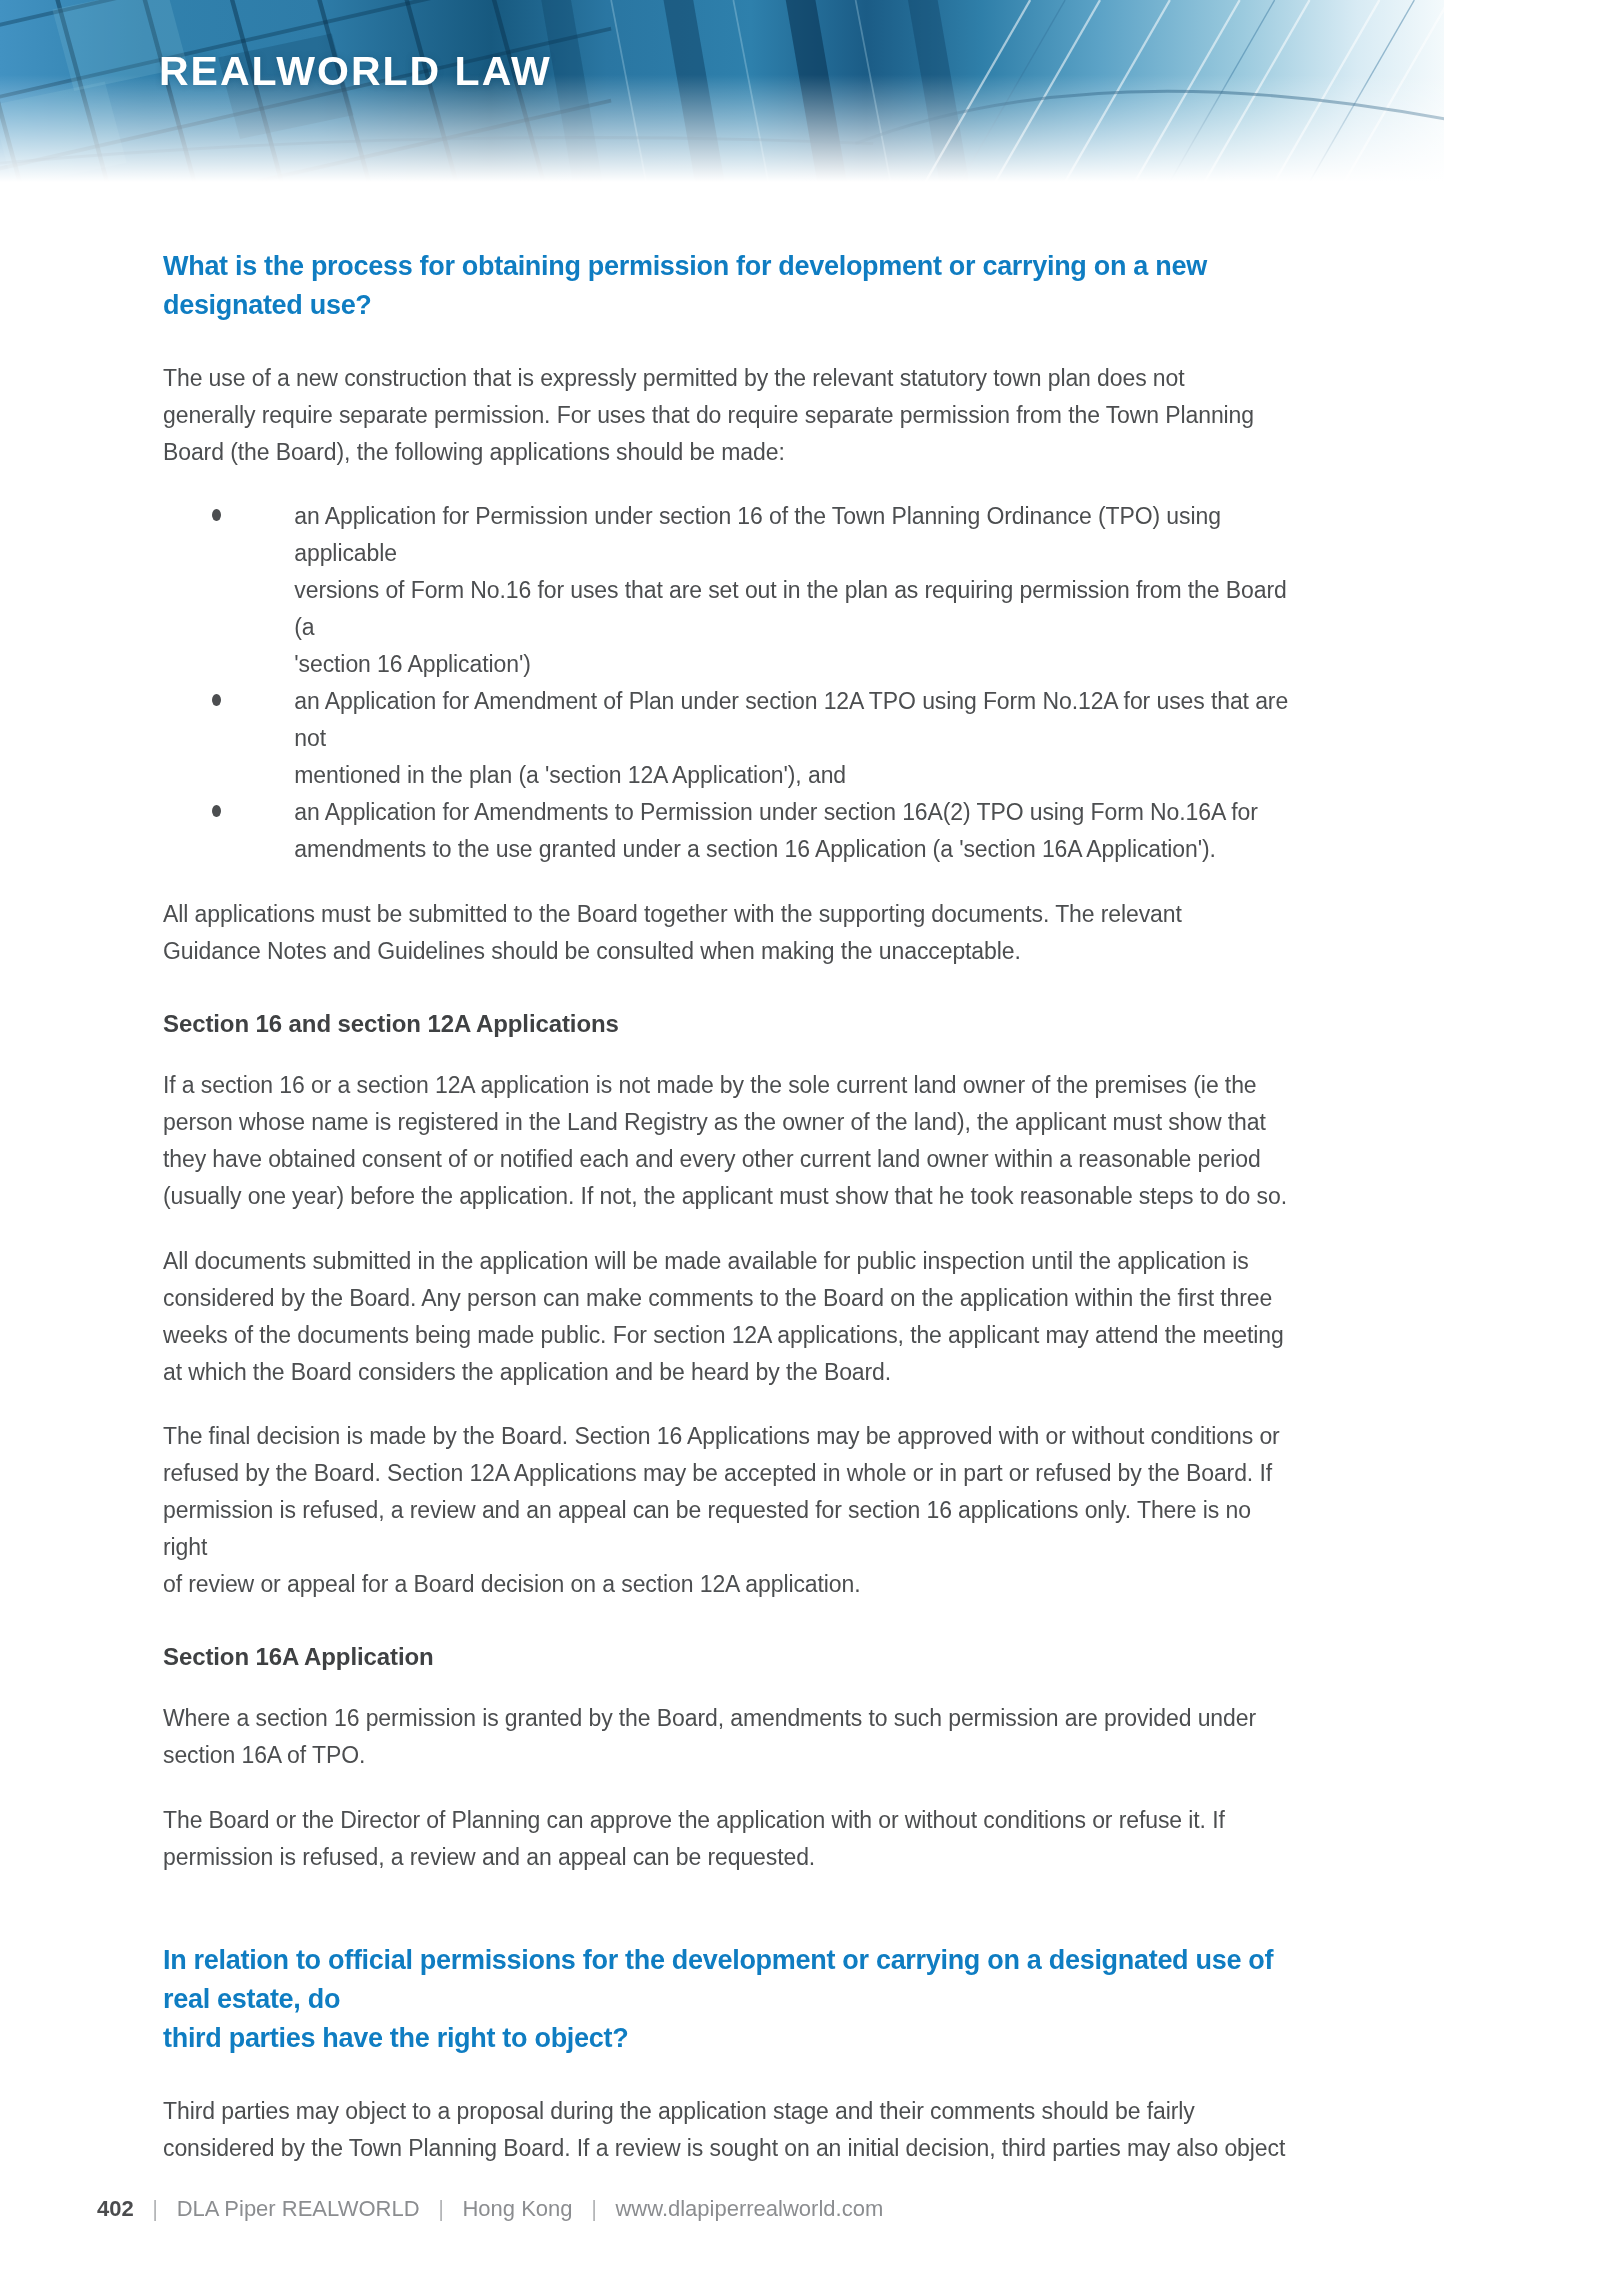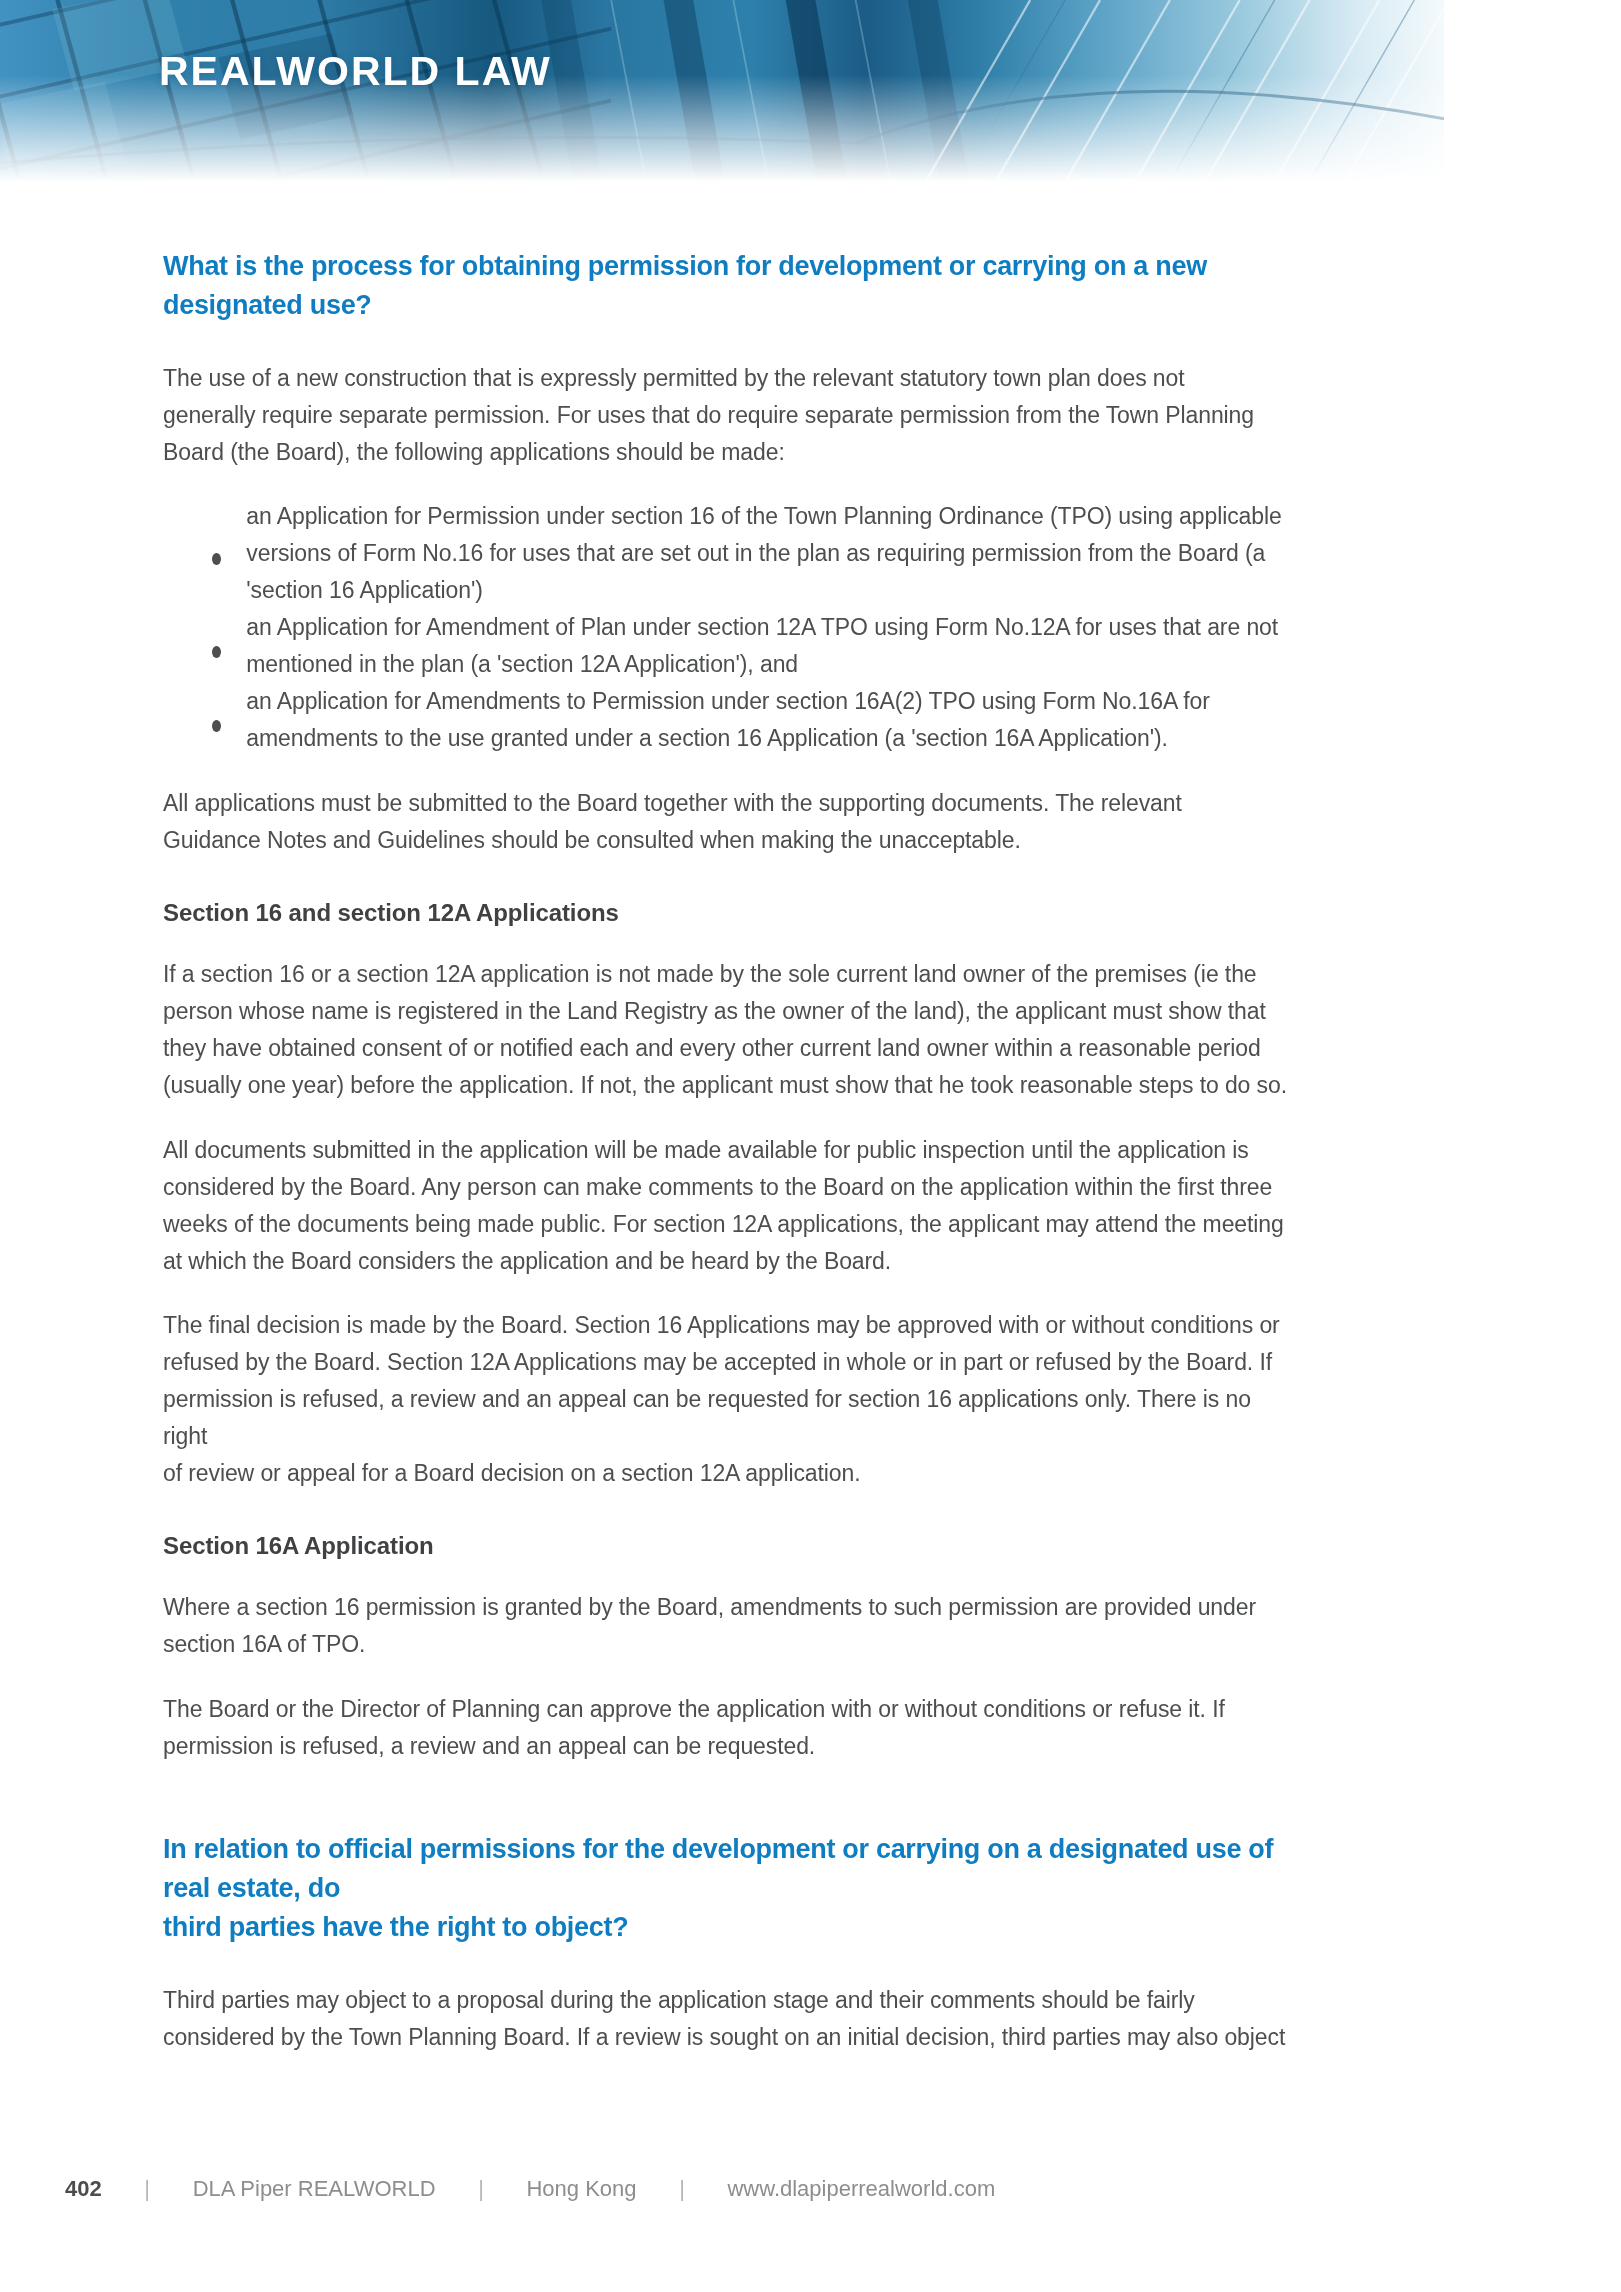--- a/index.html
+++ b/index.html
@@ -63,42 +63,42 @@
     font-weight: 700;
     margin: 37px 0 27.4px 0;
   }
   ul.bullets {
     list-style: none;
     margin: 0 0 27.4px 0;
     padding: 0 0 0 49px;
   }
   ul.bullets li {
     display: flex;
-    align-items: center;
+    align-items: flex-start;
+    gap: 48px;
   }
   .bullet-dot {
     flex: 0 0 8.8px;
     width: 8.8px;
     height: 11.8px;
     border-radius: 50%;
     background: #4c4e50;
     margin: 10.8px 25.5px 0 0;
   }
   .bullet-text { white-space: pre-line; }
 
   
   .footer {
-    margin: auto 147px 90px 65px;
+    margin: auto 147px 90px 97px;
     display: flex;
     align-items: center;
     font-size: 22px;
     line-height: 29px;
     color: #8b8d90;
     white-space: nowrap;
-    gap: 24px;
   }
   .footer .page-num { font-weight: 700; color: #4b4c4e; }
   .footer .sep {
     color: #b4b6b8;
     font-weight: 400;
     padding: 0 18.6px;
   }
   .footer .site { color: #8b8d90; text-decoration: none; }
 </style>
 </head>

